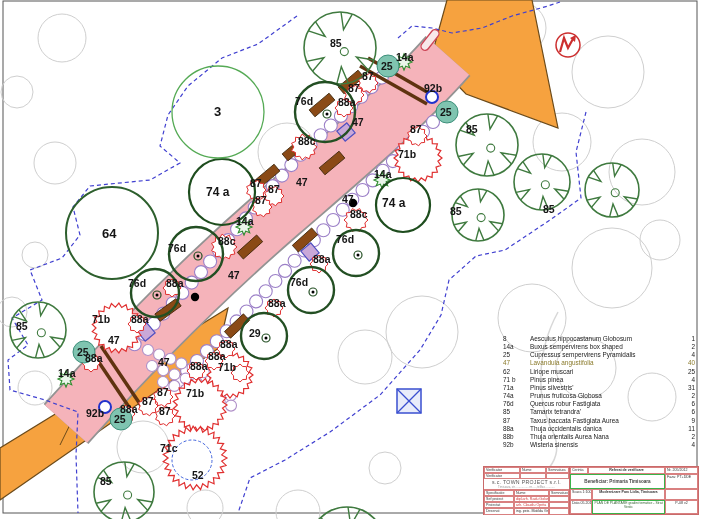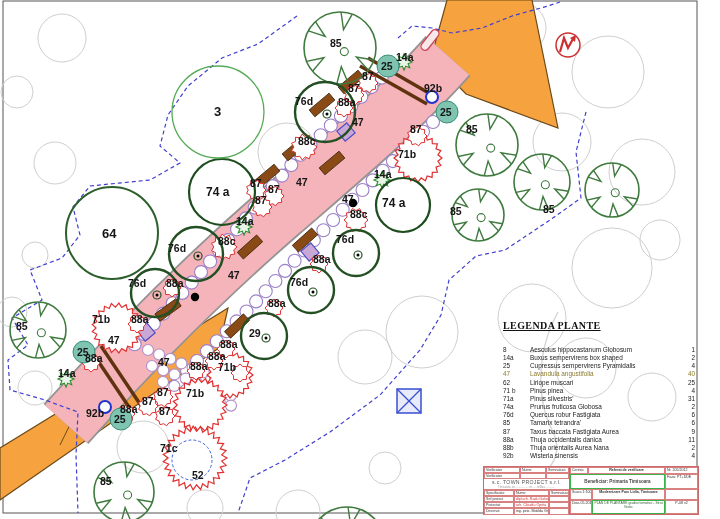--- a/index.html
+++ b/index.html
@@ -356,21 +356,20 @@
     <text x="352" y="126" font-size="10.5" font-weight="600" fill="#151515">47</text>
     <text x="296" y="186" font-size="10.5" font-weight="600" fill="#151515">47</text>
     <text x="228" y="279" font-size="10.5" font-weight="600" fill="#151515">47</text>
     <text x="342" y="203" font-size="10.5" font-weight="600" fill="#151515">47</text>
     <text x="108" y="344" font-size="10.5" font-weight="600" fill="#151515">47</text>
     <text x="158" y="366" font-size="10.5" font-weight="600" fill="#151515">47</text>
     <text x="249" y="337" font-size="10.5" font-weight="600" fill="#151515">29</text>
   </svg>
 
 <div class="legend">
-  <div class="legend-title">LEGENDA PLANTE</div>
   <div class="legend-items">
       <div class="lrow">
         <span class="code">8</span>
         <span class="name">Aesculus hippocastanum Globosum</span>
         <span class="qty">1</span>
       </div>
       <div class="lrow">
         <span class="code">14a</span>
         <span class="name">Buxus sempervirens box shaped</span>
         <span class="qty">2</span>

